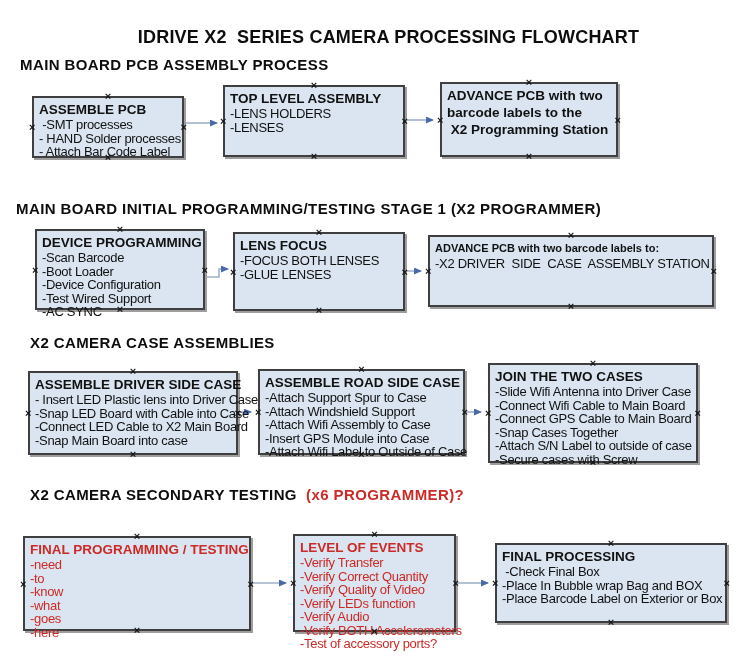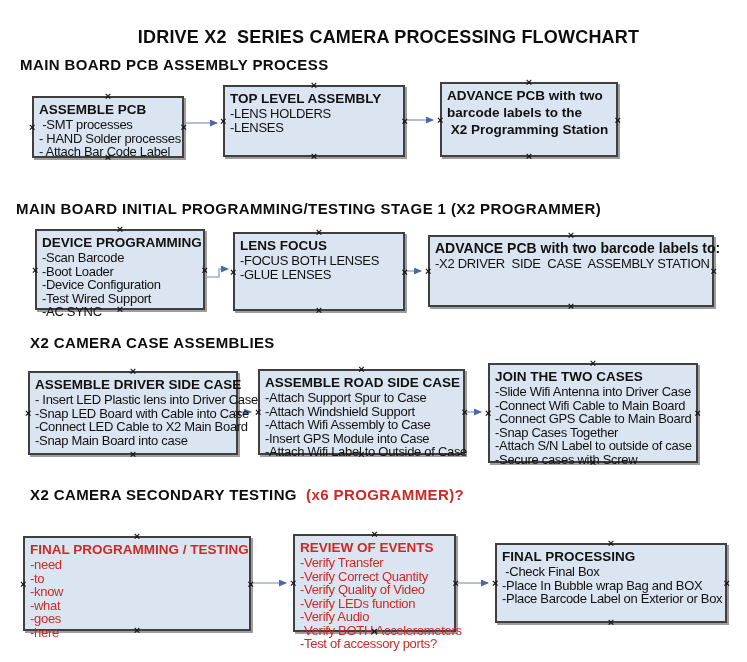--- a/index.html
+++ b/index.html
@@ -20,21 +20,21 @@
   .section-heading .red-part{color:var(--red);}
   .fc-box{
     position:absolute;background:var(--box-fill);
     border:2px solid var(--box-border);
     box-shadow:2px 2px 0 #9e9e9e;
     padding:3px 2px 3px 5px;box-sizing:border-box;
   }
   .box-title{
     font-size:13.5px;font-weight:bold;line-height:17px;white-space:pre;
   }
-  .box-title.small{font-size:14px;}
+  .box-title.small{font-size:11px;}
   .box-item{
     font-size:13px;line-height:13.5px;letter-spacing:-.3px;white-space:pre;
   }
   .red-box .box-title,.red-box .box-item{color:var(--red);}
   .connectors{position:absolute;left:0;top:0;pointer-events:none;}
   .connectors path{stroke:var(--arrow-line);stroke-width:1.6;fill:none;}
   .handle{
     position:absolute;font-size:11px;font-weight:bold;color:#151515;
     line-height:1;pointer-events:none;
   }
@@ -184,21 +184,21 @@
     <div class="box-item">-what</div>
     <div class="box-item">-goes</div>
     <div class="box-item">-here</div>
   <span class="handle h-t">×</span>
       <span class="handle h-b">×</span>
       <span class="handle h-l">×</span>
       <span class="handle h-r">×</span>
     </div>
 
   <div class="fc-box red-box" style="left:293px;top:534px;width:163px;height:98px">
-    <div class="box-title">REVIEW OF EVENTS</div>
+    <div class="box-title">LEVEL OF EVENTS</div>
     <div class="box-item">-Verify Transfer</div>
     <div class="box-item">-Verify Correct Quantity</div>
     <div class="box-item">-Verify Quality of Video</div>
     <div class="box-item">-Verify LEDs function</div>
     <div class="box-item">-Verify Audio</div>
     <div class="box-item">-Verify BOTH Accelerometers</div>
     <div class="box-item">-Test of accessory ports?</div>
   <span class="handle h-t">×</span>
       <span class="handle h-b">×</span>
       <span class="handle h-l">×</span>

